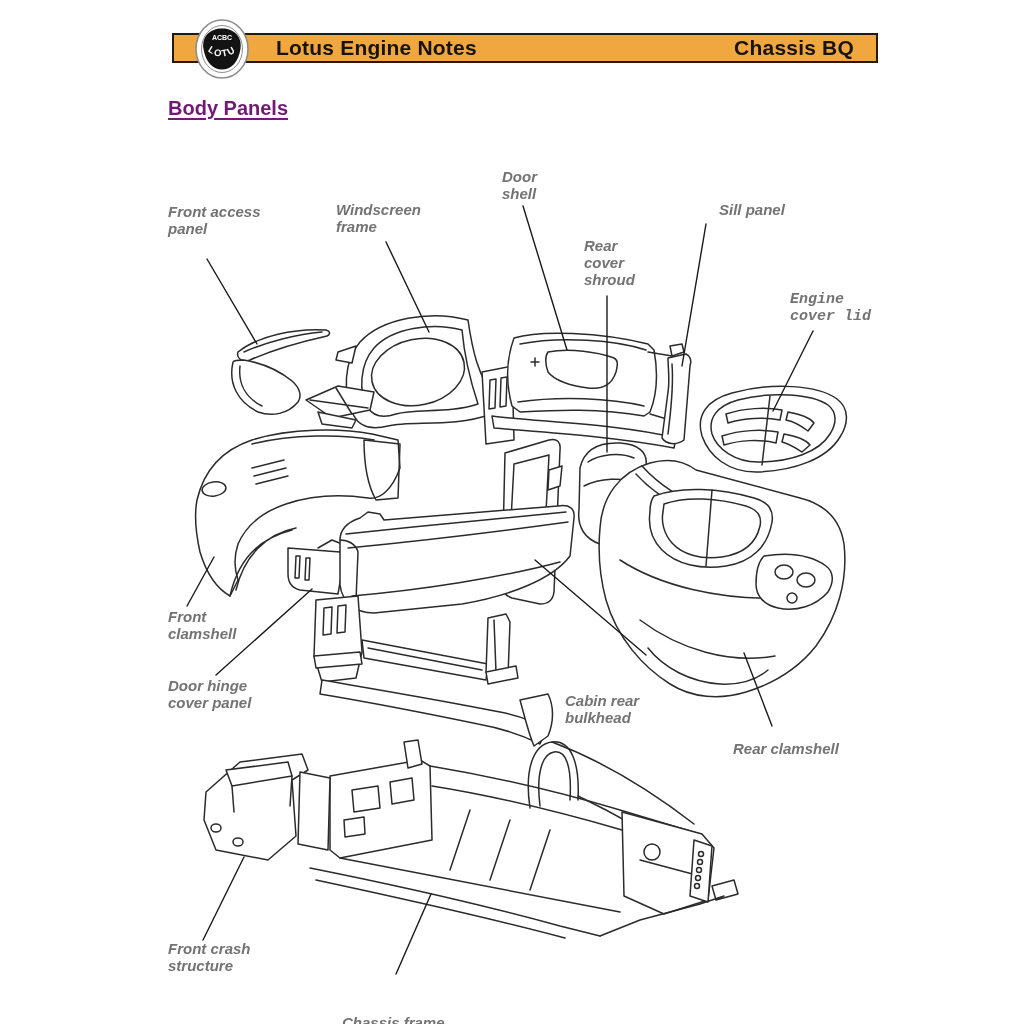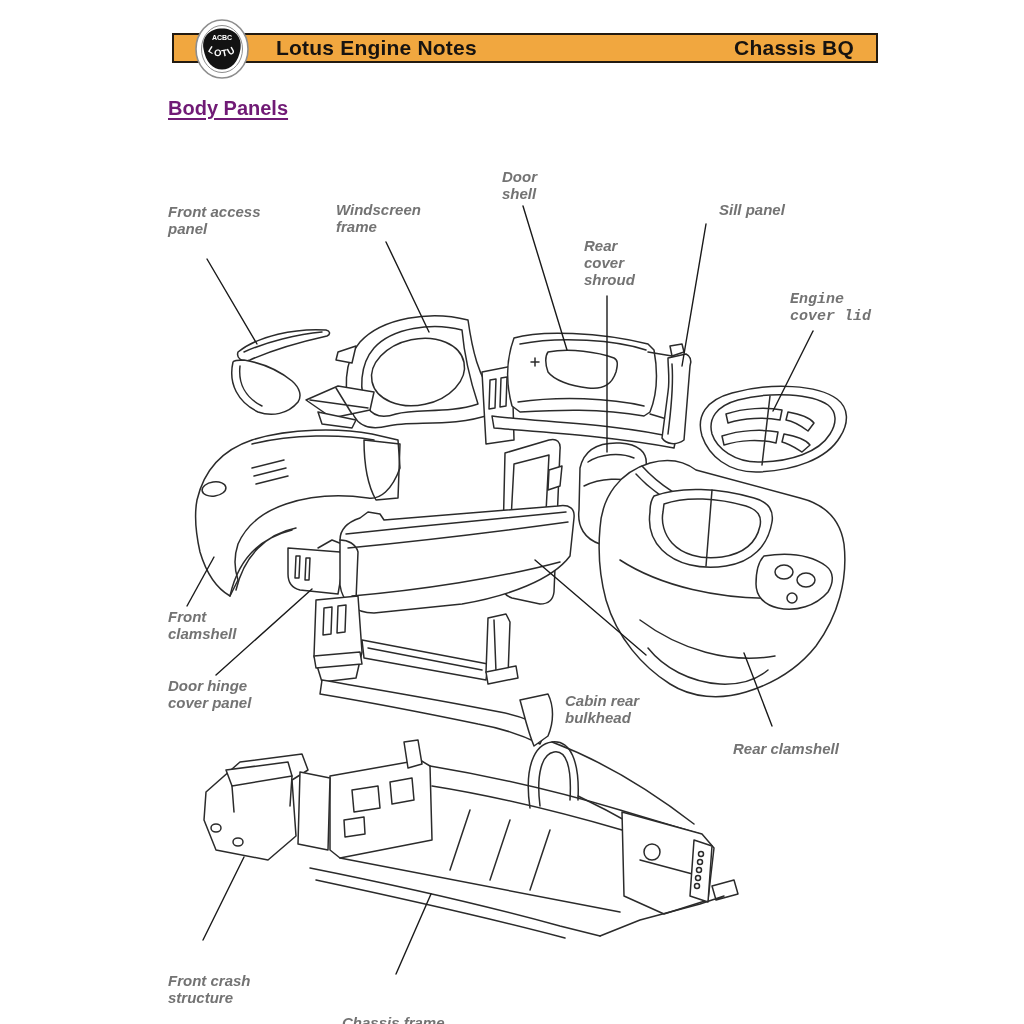--- a/index.html
+++ b/index.html
@@ -213,17 +213,17 @@
 shroud</div>
   <div class="label" style="left:790px;top:291px;font-family:Liberation Mono, monospace;">Engine
 cover lid</div>
   <div class="label" style="left:168px;top:608px;">Front
 clamshell</div>
   <div class="label" style="left:168px;top:677px;">Door hinge
 cover panel</div>
   <div class="label" style="left:565px;top:692px;">Cabin rear
 bulkhead</div>
   <div class="label" style="left:733px;top:728px;margin-top:12px;">Rear clamshell</div>
-  <div class="label" style="left:168px;top:940px;margin-top:32px;">Front crash
+  <div class="label" style="left:168px;top:940px;">Front crash
 structure</div>
   <div class="label" style="left:342px;top:975px;margin-top:39px;">Chassis frame</div>
 
 </div>
 
 </body></html>

